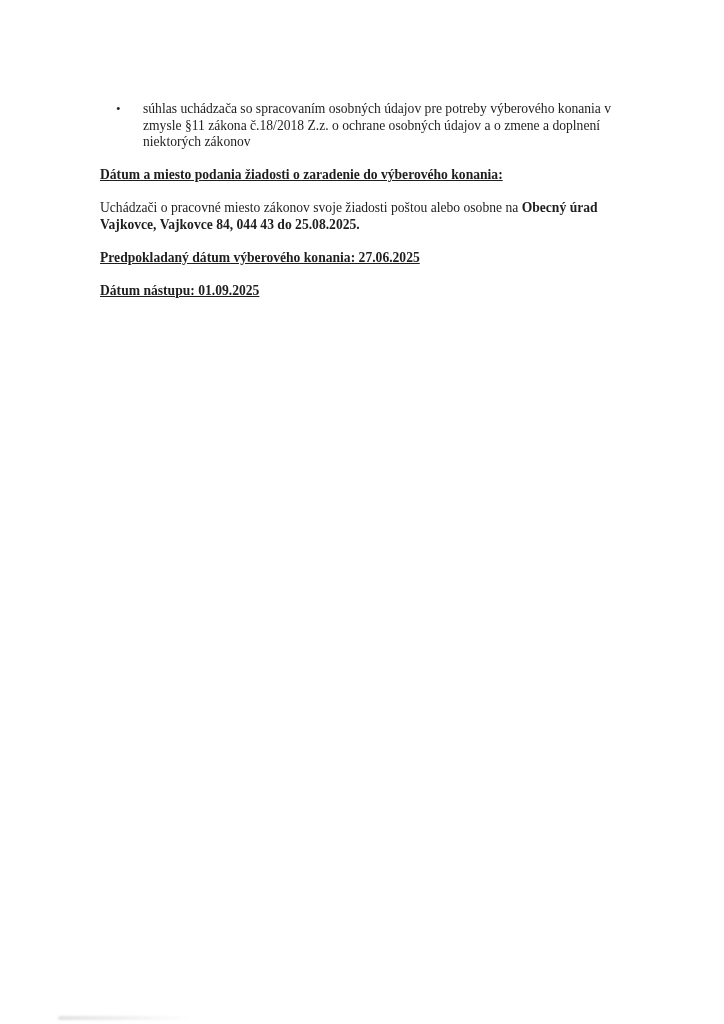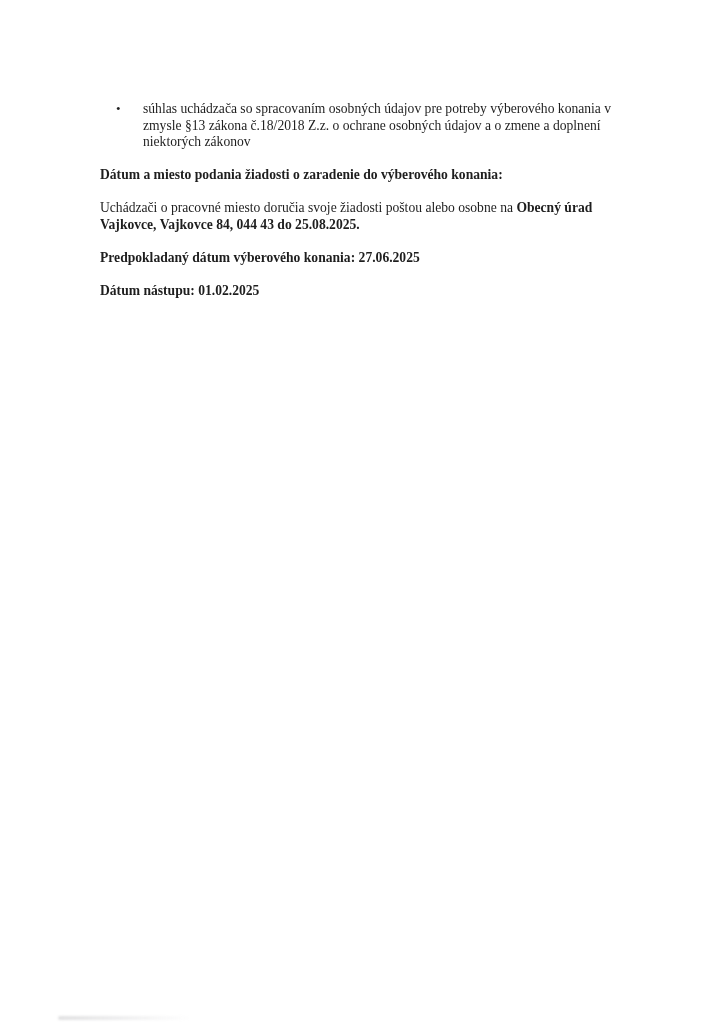--- a/index.html
+++ b/index.html
@@ -36,20 +36,21 @@
     font-size: 13px;
   }
   .bullet-text {
     display: inline-block;
     width: 490px;
     max-width: 490px;
   }
   .heading {
     margin: 16.5px 0 0 0;
     font-weight: bold;
+    text-decoration: underline;
   }
   .para {
     margin: 16.5px 0 0 0;
     width: 535px;
   }
   .b {
     font-weight: bold;
   }
   
   .scan-smudge {
@@ -68,27 +69,27 @@
   }
 </style>
 </head>
 <body>
 
 <div class="page">
   <div class="content">
 
     <div class="bullet-item">
       <span class="bullet-marker">•</span>
-      <span class="bullet-text">súhlas uchádzača so spracovaním osobných údajov pre potreby výberového konania v zmysle §13 zákona č.18/2018 Z.z. o ochrane osobných údajov a o zmene a doplnení niektorých zákonov</span>
+      <span class="bullet-text">súhlas uchádzača so spracovaním osobných údajov pre potreby výberového konania v zmysle §11 zákona č.18/2018 Z.z. o ochrane osobných údajov a o zmene a doplnení niektorých zákonov</span>
     </div>
 
     <p class="heading">Dátum a miesto podania žiadosti o zaradenie do výberového konania:</p>
 
-    <p class="para"><span>Uchádzači o pracovné miesto doručia svoje žiadosti poštou alebo osobne na </span><span class="b">Obecný úrad Vajkovce, Vajkovce 84, 044 43 do 25.08.2025.</span></p>
+    <p class="para"><span>Uchádzači o pracovné miesto zákonov svoje žiadosti poštou alebo osobne na </span><span class="b">Obecný úrad Vajkovce, Vajkovce 84, 044 43 do 25.08.2025.</span></p>
 
     <p class="heading">Predpokladaný dátum výberového konania: 27.06.2025</p>
 
-    <p class="heading">Dátum nástupu: 01.02.2025</p>
+    <p class="heading">Dátum nástupu: 01.09.2025</p>
 
   </div>
 
   <div class="scan-smudge"></div>
 </div>
 
 </body></html>

